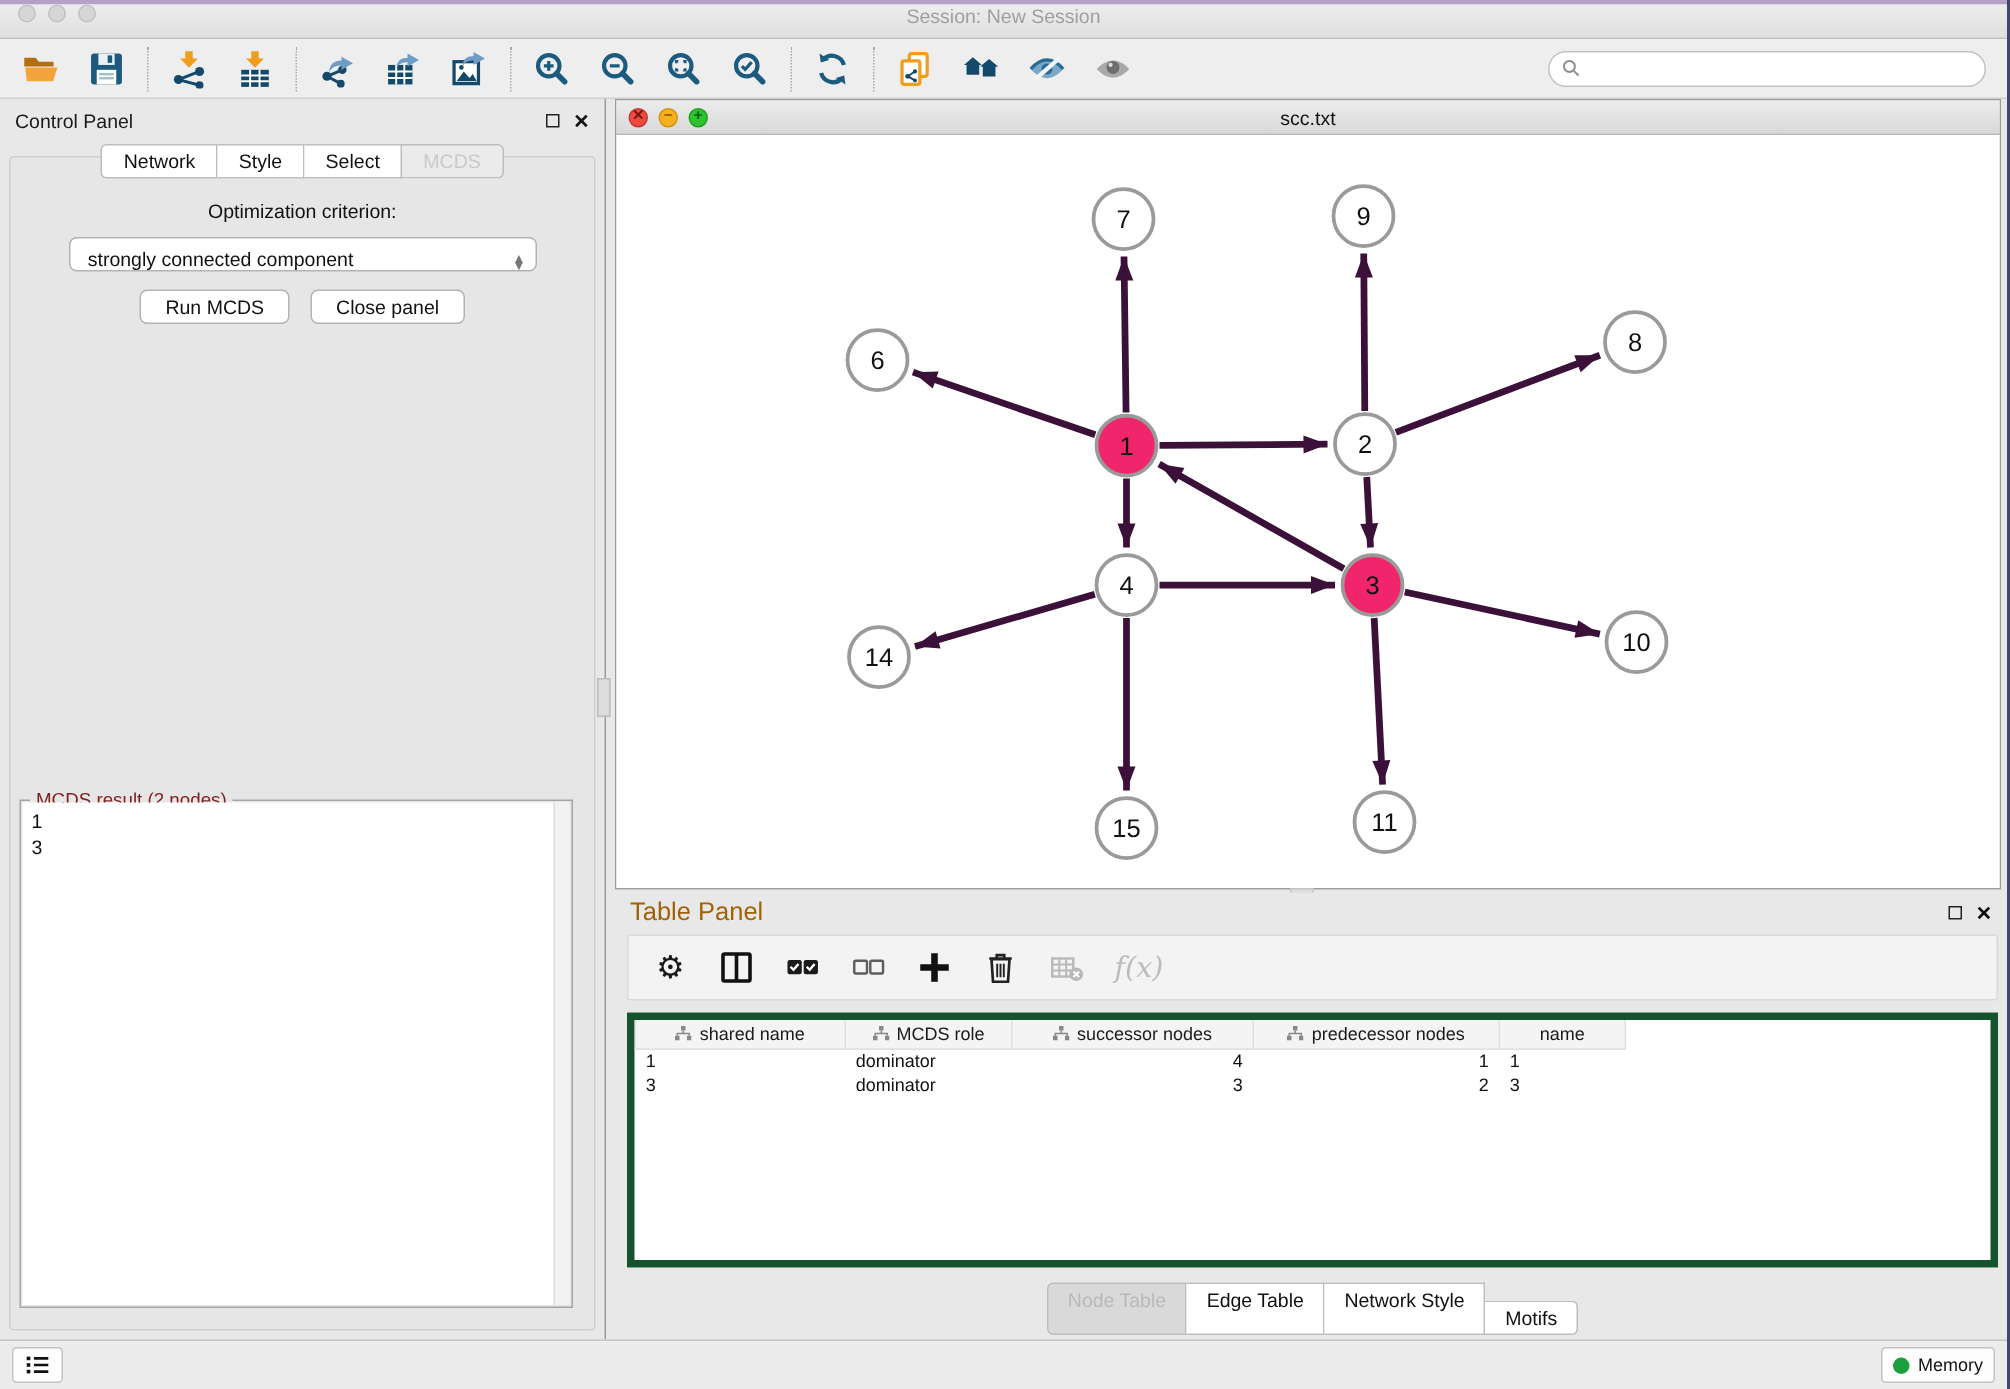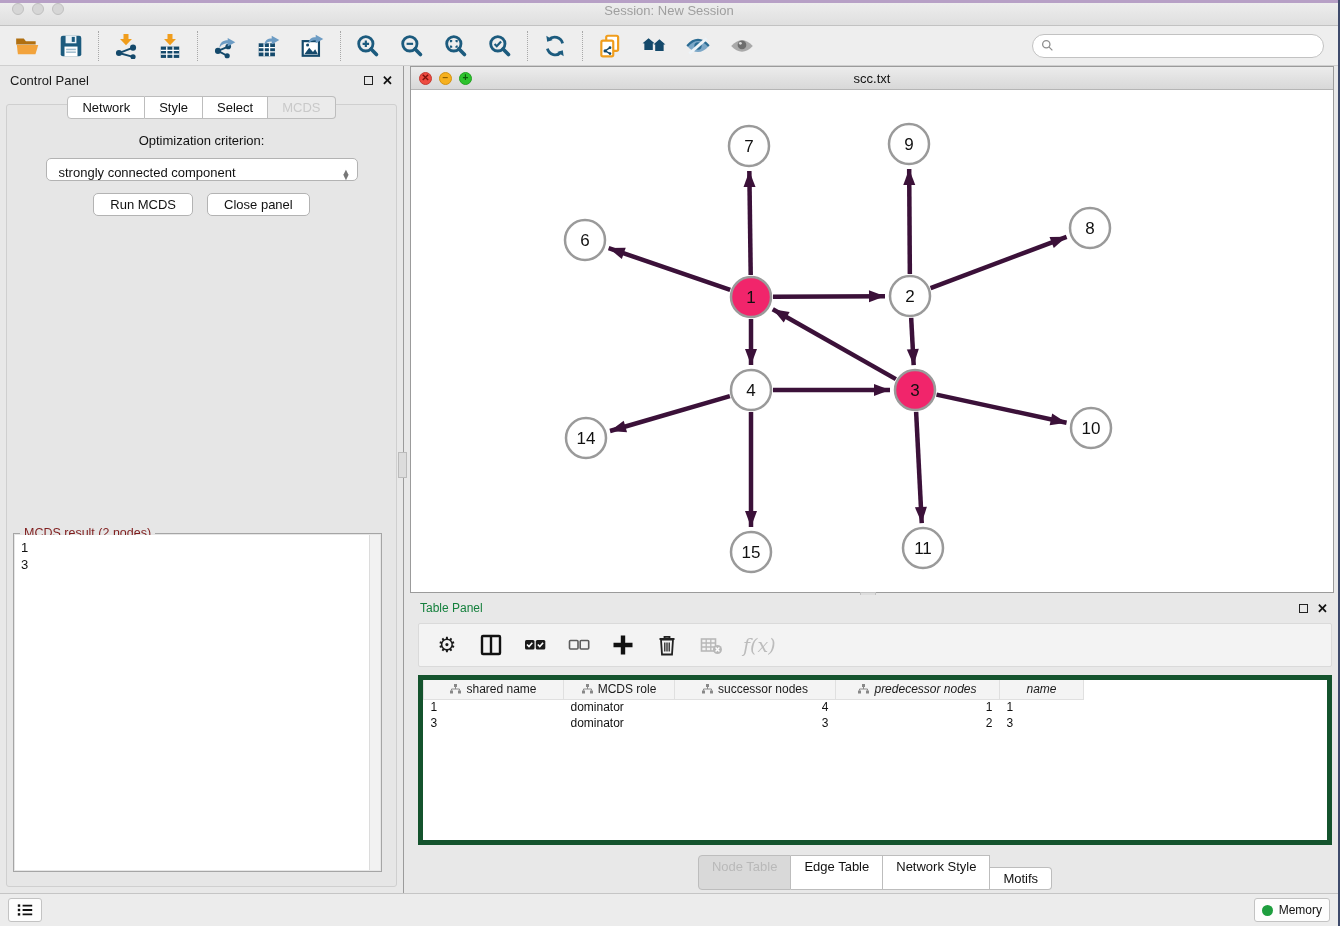--- a/index.html
+++ b/index.html
@@ -104,21 +104,21 @@
          font-size:10px; font-weight:bold; line-height:1; }
   .ntl.red { background:#ee4b40; border:1px solid #c33a32; color:#7d120c; }
   .ntl.yellow { background:#f6b01e; border:1px solid #d29313; color:#8a5d00; }
   .ntl.green { background:#2dc32d; border:1px solid #24a024; color:#0c5c0c; }
   .net-titlebar .title { position:absolute; left:0; right:0; text-align:center; font-size:13px; color:#111; }
   .graph-area { position:relative; width:100%; height:502px; background:#fff; }
   .h-split-handle { position:absolute; left:860px; top:592px; width:16px; height:7px; background:#dedede; border:1px solid #c2c2c2; }
   
   .table-panel { position:absolute; left:410px; top:595px; width:930px; height:295px; background:#e8e8e8; }
   .tp-head { height:26px; display:flex; align-items:center; padding:0 12px 0 10px; }
-  .tp-head .ph-title { font-size:12px; color:#15803d; }
+  .tp-head .ph-title { font-size:17px; color:#a16207; }
   .tp-toolbar {
     margin:2px 8px 0 8px; height:44px; background:#f3f3f3; border:1px solid #dadada; border-radius:2px;
     display:flex; align-items:center; gap:20px; padding:0 16px;
   }
   .tp-toolbar .ticon { width:24px; height:24px; }
   .gear-glyph { font-size:21px; color:#1a1a1a; }
   .fx-glyph { font-family:"DejaVu Serif", serif; font-style:italic; font-size:19px; color:#bcbcbc; }
   .tp-tablewrap { margin:8px 8px 0 8px; background:#fff; border:5px solid #14532d; height:170px; overflow:hidden; }
   table.node-table { border-collapse:collapse; font-size:12px; }
   table.node-table th {
@@ -494,32 +494,32 @@
               <span class="th-inner">
                 <svg width="11" height="10" viewBox="0 0 11 10">
                   <rect x="4" y="0" width="3" height="3" fill="#888"></rect>
                   <rect x="0" y="6.5" width="3" height="3" fill="#888"></rect>
                   <rect x="8" y="6.5" width="3" height="3" fill="#888"></rect>
                   <path d="M5.5 3v2M1.5 6.5V5h8v1.5" stroke="#888" fill="none"></path>
                 </svg>
                 <span>successor nodes</span>
               </span>
             </th>
-          <th style="width:164px;font-style:italic;">
+          <th style="width:164px;">
               <span class="th-inner">
                 <svg width="11" height="10" viewBox="0 0 11 10">
                   <rect x="4" y="0" width="3" height="3" fill="#888"></rect>
                   <rect x="0" y="6.5" width="3" height="3" fill="#888"></rect>
                   <rect x="8" y="6.5" width="3" height="3" fill="#888"></rect>
                   <path d="M5.5 3v2M1.5 6.5V5h8v1.5" stroke="#888" fill="none"></path>
                 </svg>
                 <span>predecessor nodes</span>
               </span>
             </th>
-          <th style="width:84px;font-style:italic;">
+          <th style="width:84px;">
               <span class="th-inner">
                 <span>name</span>
               </span>
             </th>
         </tr>
       </thead>
       <tbody id="node-table-body">
           <tr>
             <td style="width: 140px;">1</td>
             <td style="width: 111px;">dominator</td>

